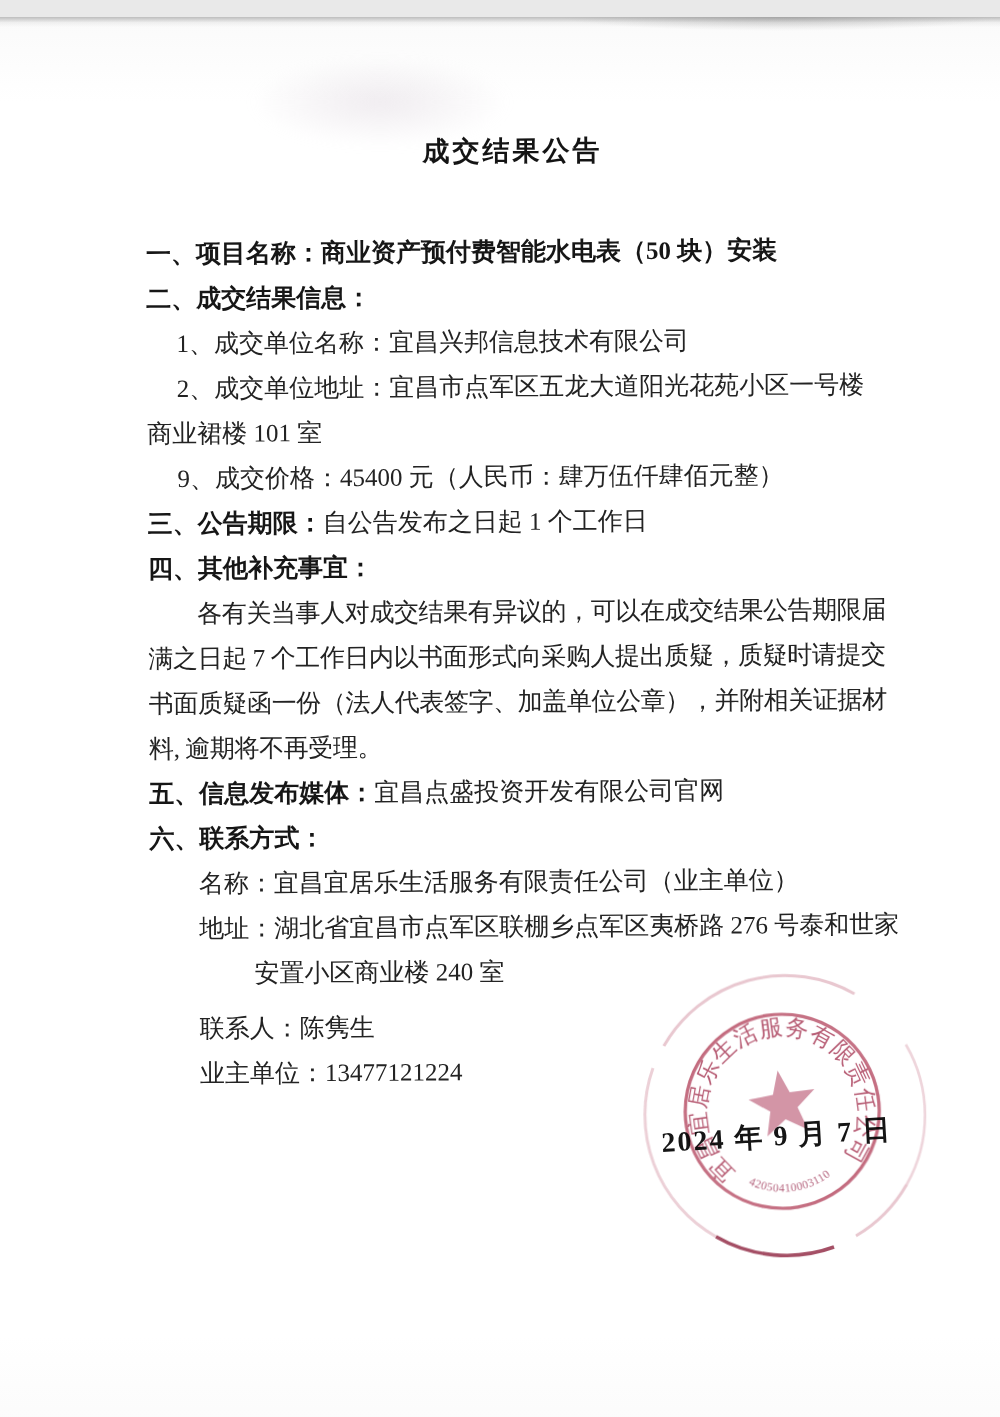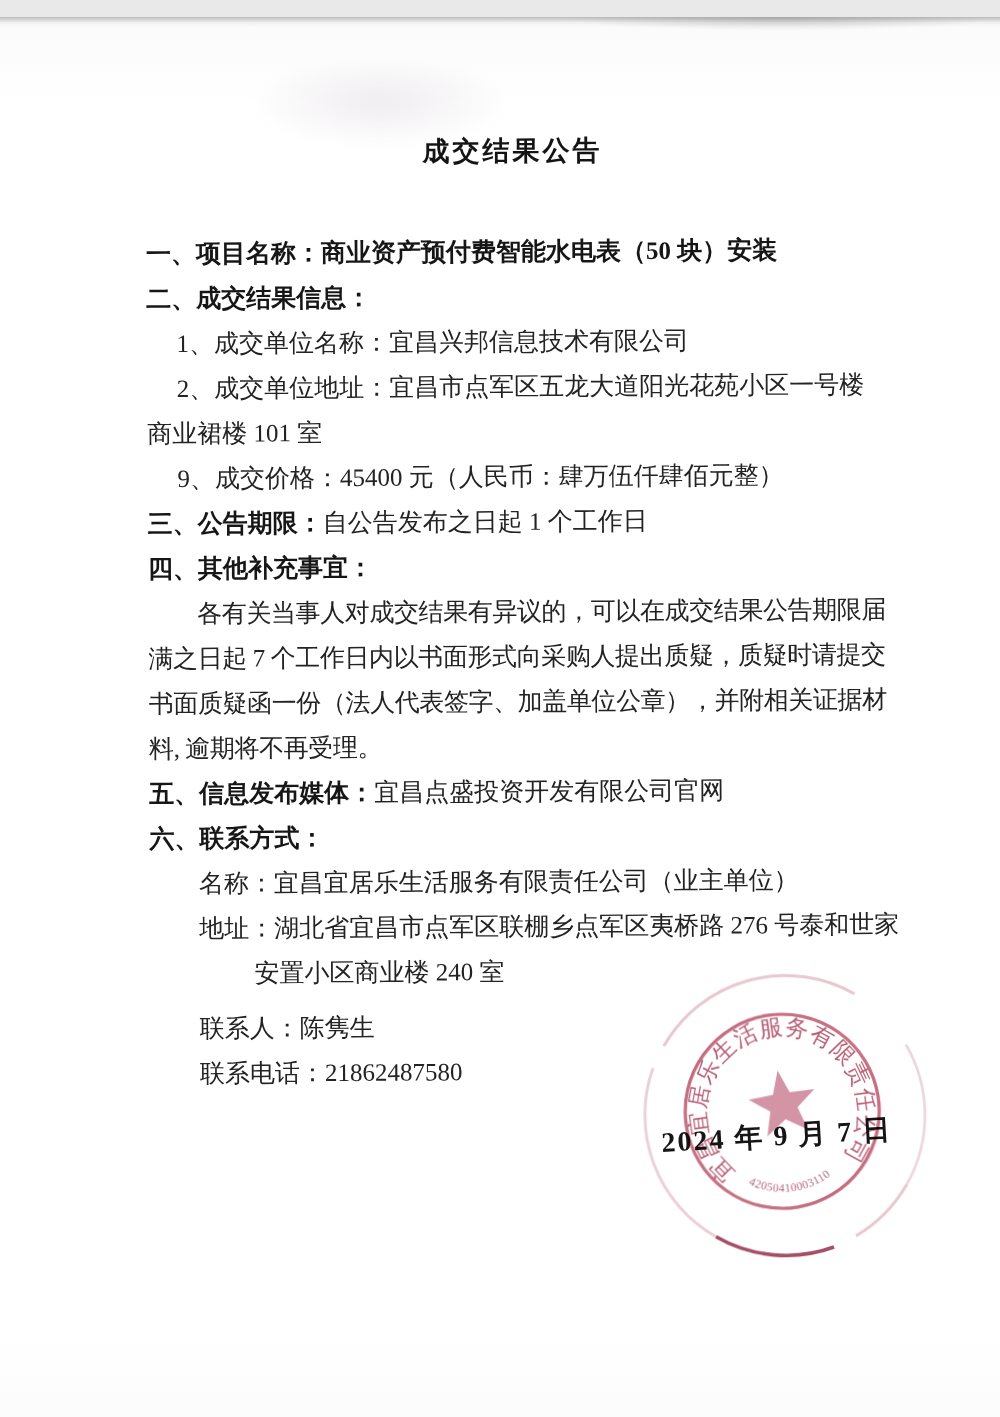--- a/index.html
+++ b/index.html
@@ -79,21 +79,21 @@
 
       <div class="ln"><span class="b">六、联系方式：</span></div>
 
       <div class="ln ind2"><span>名称：</span><span>宜昌宜居乐生活服务有限责任公司（业主单位）</span></div>
 
       <div class="ln ind2"><span>地址：</span><span>湖北省宜昌市点军区联棚乡点军区夷桥路 276 号泰和世家</span></div>
       <div class="ln ind4"><span>安置小区商业楼 240 室</span></div>
 
       <div class="ln ind2 gap-top"><span>联系人：</span><span>陈隽生</span></div>
 
-      <div class="ln ind2"><span>联系电话：</span><span>21862487580</span></div>
+      <div class="ln ind2"><span>业主单位：</span><span>13477121224</span></div>
     </div>
 
     <div class="date-line">2024 年 9 月 7 日</div>
 
     <svg class="stamp" viewBox="0 0 320 325" aria-hidden="true">
       <defs>
         <path id="ringPath" d="M 97 210 A 76 76 0 1 1 205 102 A 76 76 0 0 1 205 210"></path>
         <path id="serialPath" d="M 105 222 A 80 80 0 0 0 197 222"></path>
       </defs>
 

